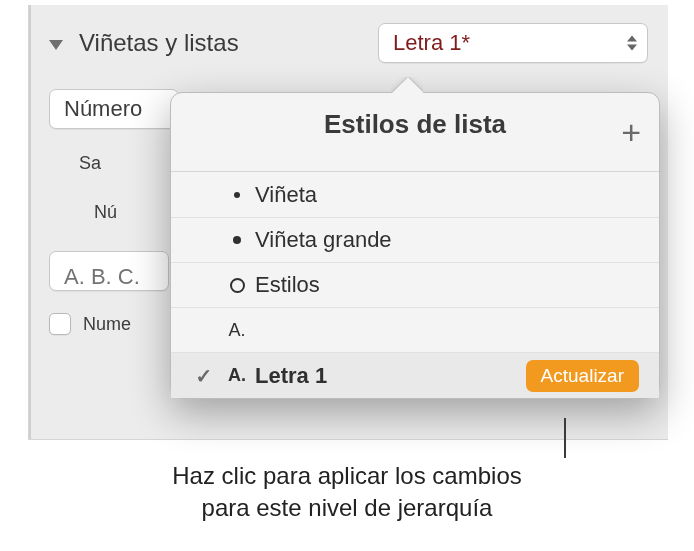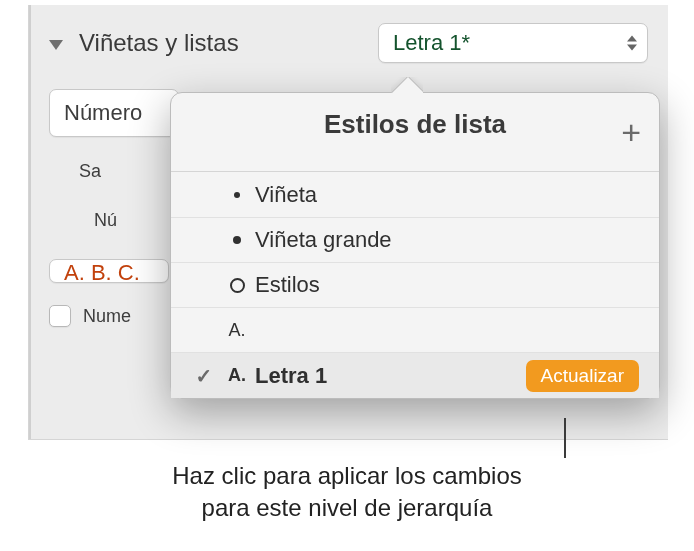--- a/index.html
+++ b/index.html
@@ -46,53 +46,53 @@
     margin-left: auto;
     width: 270px; height: 40px;
     background: #fff;
     border: 1px solid #c8c8c8;
     border-radius: 7px;
     display: flex; align-items: center;
     padding: 10px 14px;
     box-shadow: 0 1px 1px rgba(0,0,0,.05);
     position: relative;
     font-size: 22px;
-    color:#14532d;
+    color:#7f1d1d;
   }
   .up-down {
     position: absolute; right: 10px; top: 50%;
     transform: translateY(-50%);
     display:flex; flex-direction:column; gap:3px;
   }
   .up-down::before, .up-down::after{
     content:"";
     width:0;height:0;
     border-left:5px solid transparent;
     border-right:5px solid transparent;
   }
   .up-down::before{ border-bottom:6px solid #666; }
   .up-down::after { border-top:6px solid #666; }
 
   .bg-row { margin-top: 26px; display:flex; align-items:center }
   .bg-box {
-    height: 48px; background:#fff; border:1px solid #c8c8c8;
+    height: 40px; background:#fff; border:1px solid #c8c8c8;
     border-radius:7px; padding:0 14px; display:flex; align-items:center;
     font-size:22px; color:#3d3d3d;
     box-shadow: 0 1px 1px rgba(0,0,0,.05);
     min-width:130px;
   }
   .bg-label { font-size:18px; color:#3d3d3d; }
   .bg-indent-row{ margin-top:24px; padding-left:30px;}
   .bg-num-row  { margin-top:28px; padding-left:45px;}
 
   .bg-abc-row { margin-top:28px; }
   .bg-abc-box {
-    height:24px; background:#fff; border:1px solid #c8c8c8;
-    border-radius:7px; padding:0 14px; display:flex; align-items:flex-start;
-    font-size:22px; color:#c2410c; width:120px;
+    height:40px; background:#fff; border:1px solid #c8c8c8;
+    border-radius:7px; padding:0 14px; display:flex; align-items:flex-end;
+    font-size:22px; color:#737373; width:120px;
     box-shadow:0 1px 1px rgba(0,0,0,.05);
   }
 
   .bg-check-row{ margin-top:22px; display:flex; align-items:center; gap:12px; }
   .checkbox{
     width:22px;height:22px;border:1px solid #b8b8b8;border-radius:5px;background:#fff;
     box-shadow:0 1px 1px rgba(0,0,0,.05);
   }
 
   

